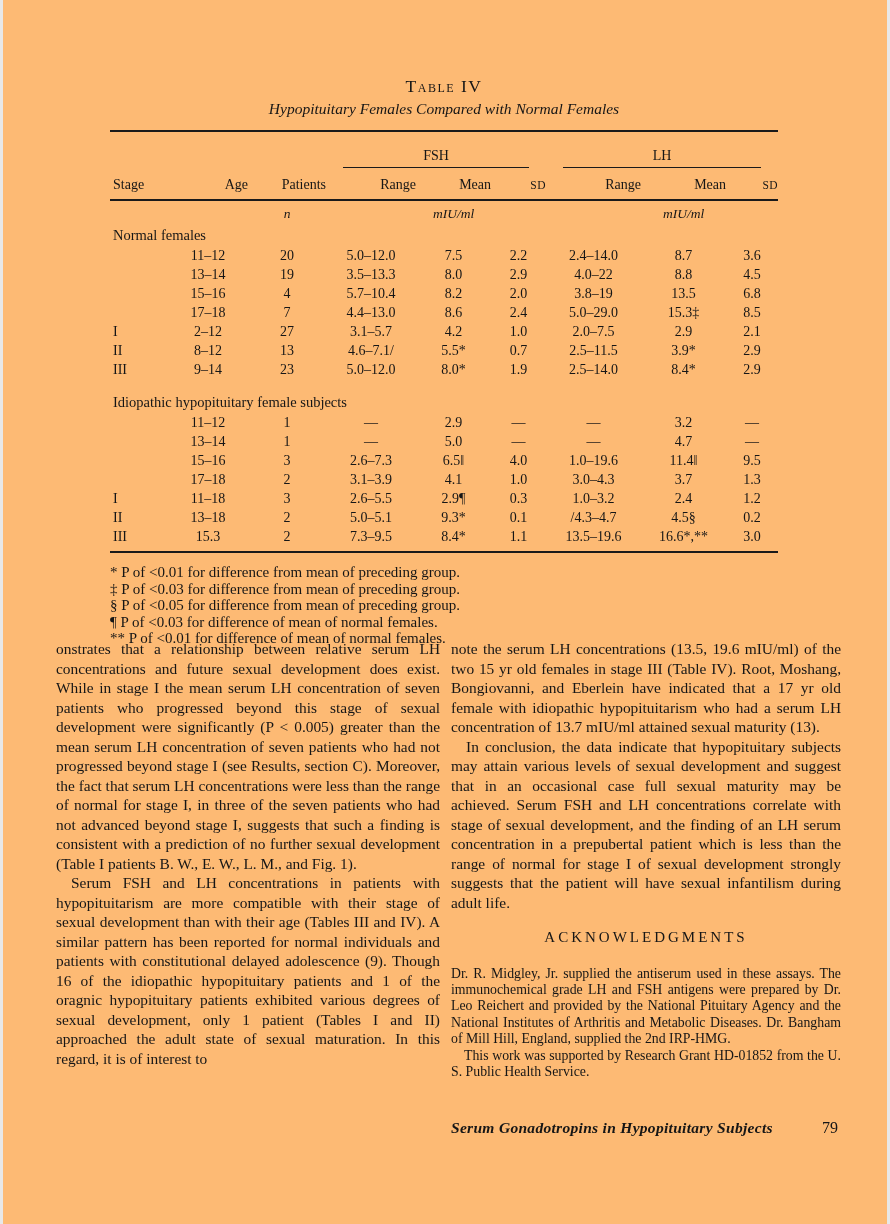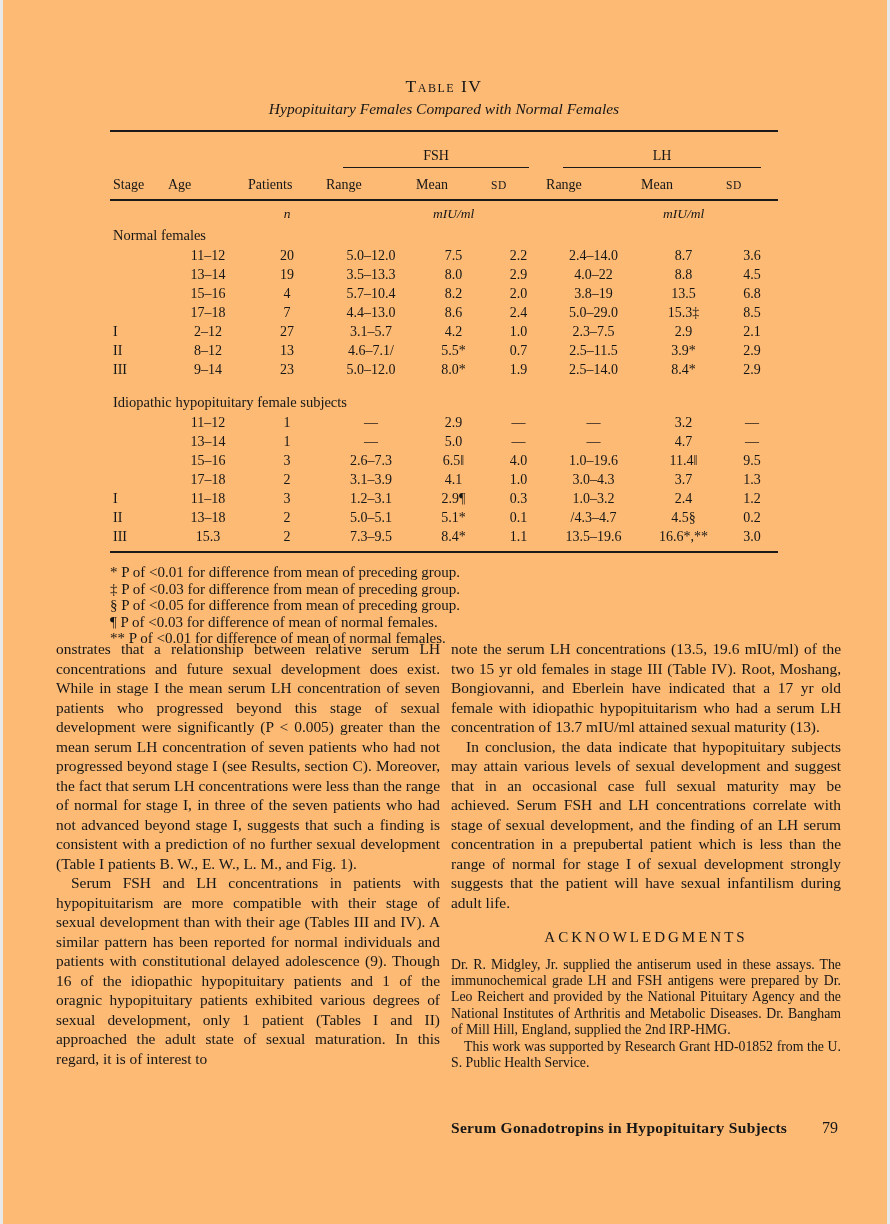--- a/index.html
+++ b/index.html
@@ -28,21 +28,21 @@
     font-size:14px;
   }
   table.data-table th { font-weight:normal; }
   tr.group-row th { padding-top:16px; }
   .group-label {
     display:block; margin:0 16px; padding-bottom:3px;
     border-bottom:1.5px solid #1a1a1a;
     text-align:center; font-size:14px;
   }
   tr.cols-row th {
-    text-align:left; padding:8px 0 6px 0;
+    text-align:right; padding:8px 0 6px 0;
     border-bottom:2px solid #1a1a1a; font-size:14px;
   }
   tr.cols-row th.col-stage { text-align:left; padding-left:3px; }
   tr.cols-row th.col-sd { font-size:11.5px; letter-spacing:0.5px; }
   tr.units-row td {
     text-align:center; font-style:italic; font-size:13.5px; padding-top:5px;
   }
   tbody td { text-align:center; padding:1px 0; line-height:17px; font-size:14px; }
   tbody td.c0 { text-align:left; padding-left:3px; }
   tr.section-row td {
@@ -61,32 +61,32 @@
     display:flex; gap:11px;justify-content:center;
   }
   .col { font-size:15.4px; line-height:19.5px; text-align:justify; }
   .col.left  { width:384px; }
   .col.right { width:390px; }
   .col p { margin:0; }
   .col p.indent { text-indent:15px; }
 
   .ack-heading {
     text-align:center; letter-spacing:3px; font-size:15px;
-    margin:16px 0 9px 0;
+    margin:16px 0 18px 0;
   }
   .ack-text { font-size:13.8px; line-height:16.4px; text-align:justify; }
   .ack-text p { margin:0; }
   .ack-text p.indent { text-indent:13px; }
 
   
   .footer {
     position:absolute; left:448px; top:1119px; width:395px;
     display:flex; justify-content:space-between; align-items:baseline;
   }
-  .running-title { font-weight:bold; font-size:15.5px; letter-spacing:0.3px; }
+  .running-title { font-style:italic; font-weight:bold; font-size:15.5px; letter-spacing:0.3px; }
   .page-number { font-weight:normal; font-size:16px; padding-right:8px; }
 </style>
 </head>
 <body>
 
 <div class="page">
 
   <div class="table-wrap">
     <div class="table-title">Table IV</div>
     <div class="table-subtitle">Hypopituitary Females Compared with Normal Females</div>
@@ -184,21 +184,21 @@
             <td class="c7">15.3‡</td>
             <td class="c8">8.5</td>
           </tr>
           <tr>
             <td class="c0">I</td>
             <td class="c1">2–12</td>
             <td class="c2">27</td>
             <td class="c3">3.1–5.7</td>
             <td class="c4">4.2</td>
             <td class="c5">1.0</td>
-            <td class="c6">2.3–7.5</td>
+            <td class="c6">2.0–7.5</td>
             <td class="c7">2.9</td>
             <td class="c8">2.1</td>
           </tr>
           <tr>
             <td class="c0">II</td>
             <td class="c1">8–12</td>
             <td class="c2">13</td>
             <td class="c3">4.6–7.1/</td>
             <td class="c4">5.5*</td>
             <td class="c5">0.7</td>
@@ -261,33 +261,33 @@
             <td class="c4">4.1</td>
             <td class="c5">1.0</td>
             <td class="c6">3.0–4.3</td>
             <td class="c7">3.7</td>
             <td class="c8">1.3</td>
           </tr>
           <tr>
             <td class="c0">I</td>
             <td class="c1">11–18</td>
             <td class="c2">3</td>
-            <td class="c3">1.2–3.1</td>
+            <td class="c3">2.6–5.5</td>
             <td class="c4">2.9¶</td>
             <td class="c5">0.3</td>
             <td class="c6">1.0–3.2</td>
             <td class="c7">2.4</td>
             <td class="c8">1.2</td>
           </tr>
           <tr>
             <td class="c0">II</td>
             <td class="c1">13–18</td>
             <td class="c2">2</td>
             <td class="c3">5.0–5.1</td>
-            <td class="c4">5.1*</td>
+            <td class="c4">9.3*</td>
             <td class="c5">0.1</td>
             <td class="c6">/4.3–4.7</td>
             <td class="c7">4.5§</td>
             <td class="c8">0.2</td>
           </tr>
           <tr class="last-row">
             <td class="c0">III</td>
             <td class="c1">15.3</td>
             <td class="c2">2</td>
             <td class="c3">7.3–9.5</td>

